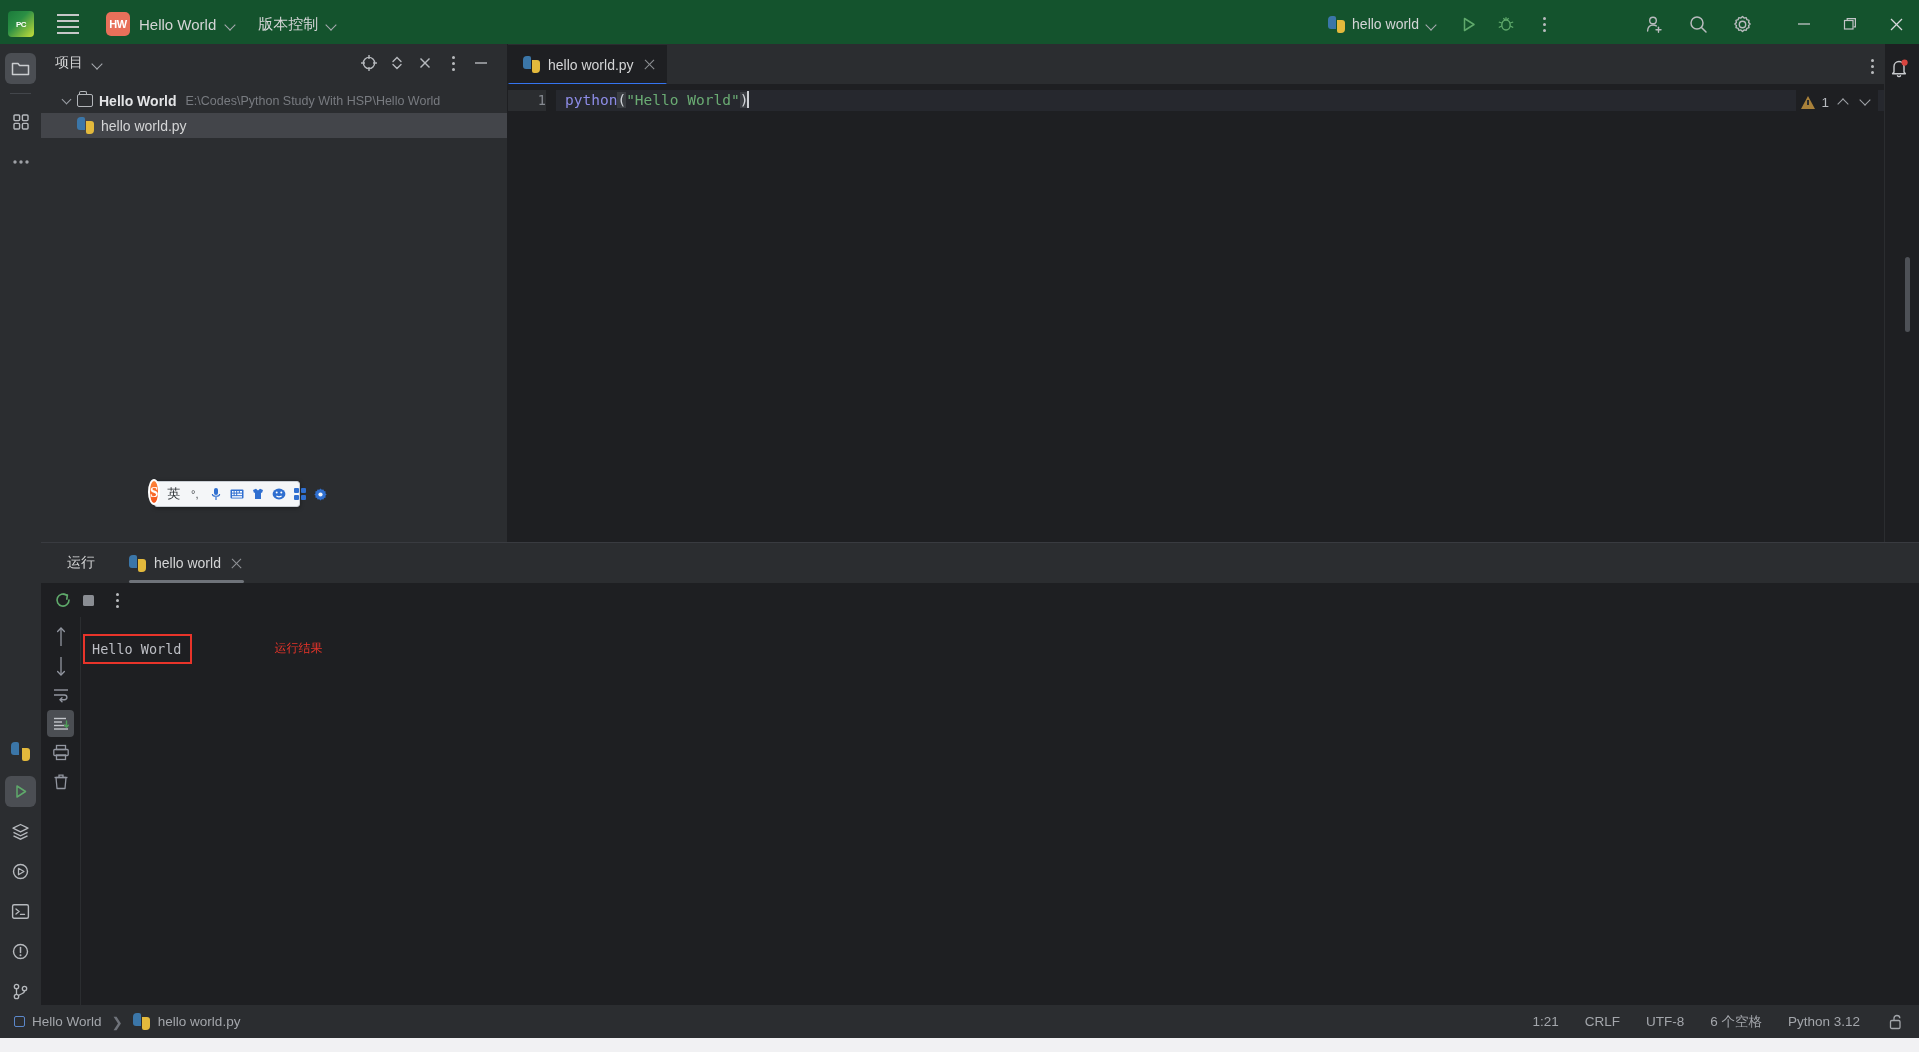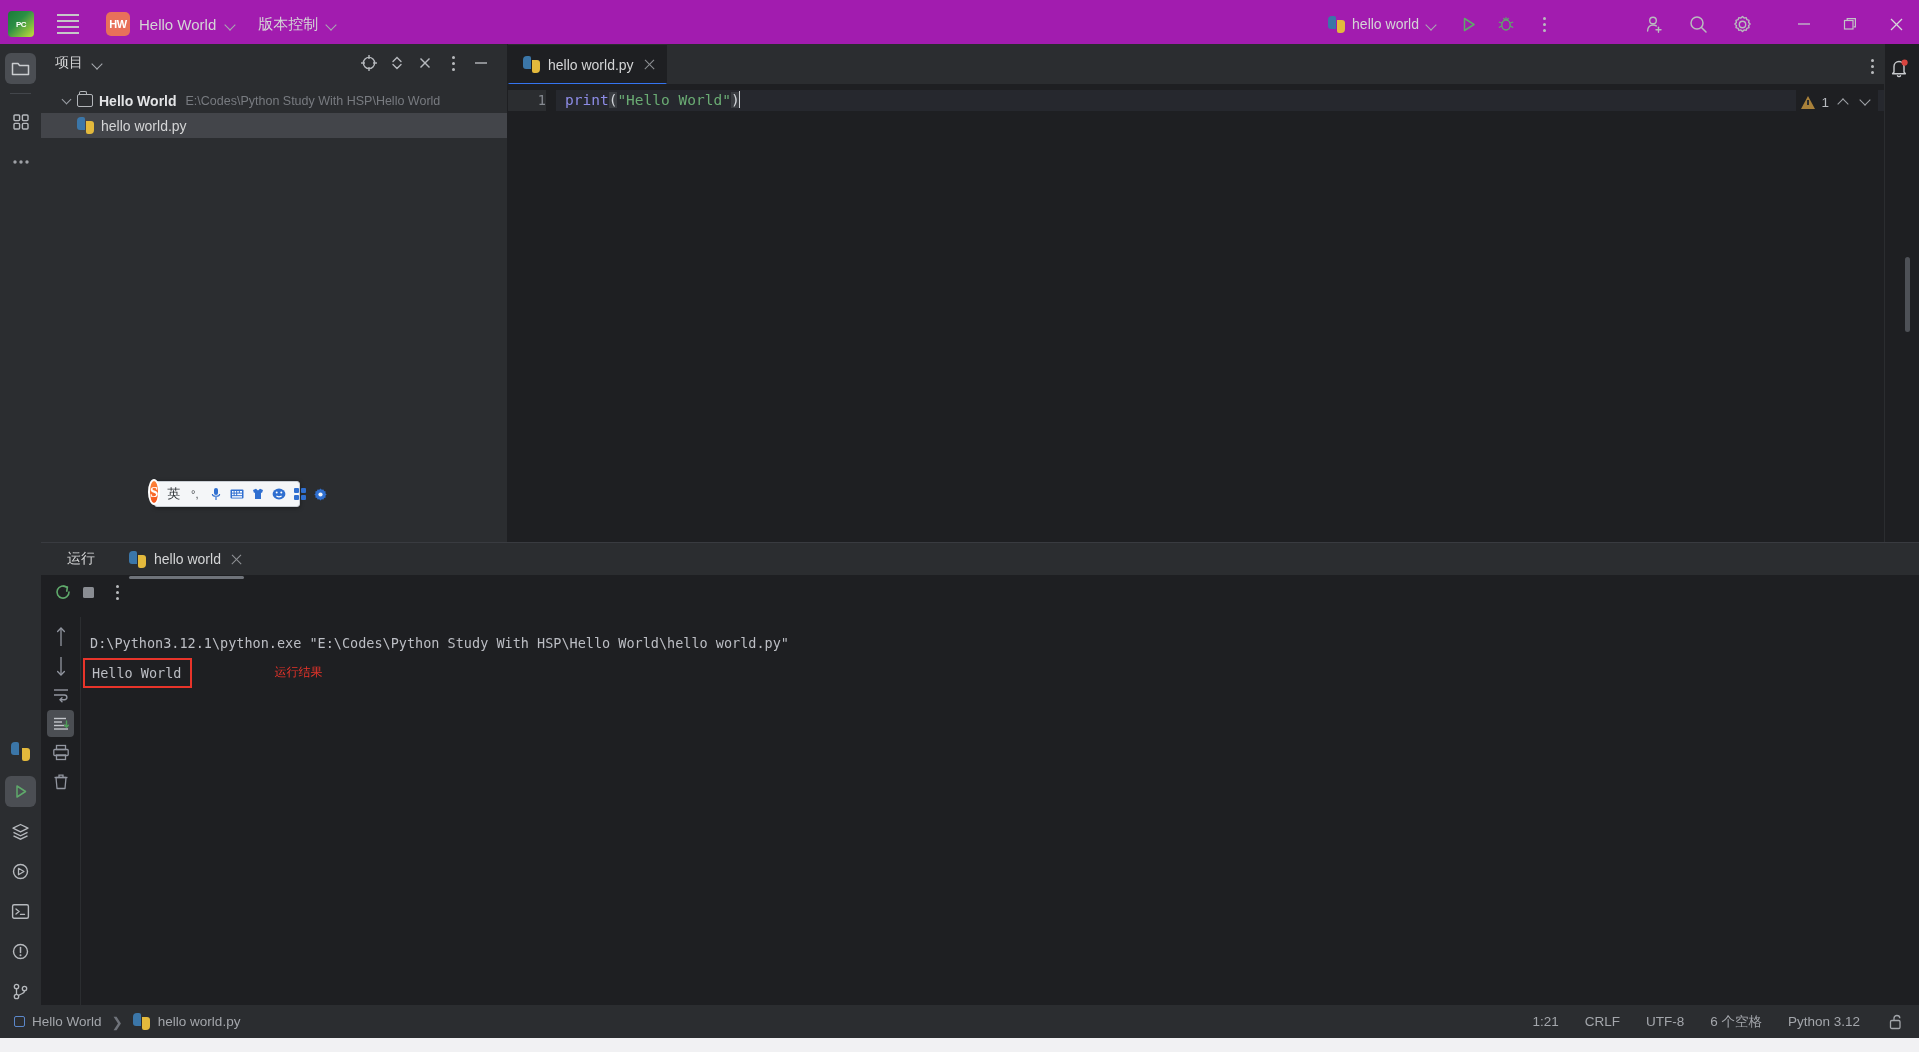--- a/index.html
+++ b/index.html
@@ -7,21 +7,21 @@
     width: 1919px; height: 1052px;
     background: #1e1f22;
     font-family: "Liberation Sans", sans-serif;
     overflow: hidden;
   }
   body { position: relative; }
 
   
   .titlebar {
     position: absolute; left: 0; top: 0; width: 1919px; height: 48px;
-    background: #a21caf;
+    background: #14532d;
     display: flex; align-items: center;
   }
   .tb-logo {
     width: 26px; height: 26px; margin-left: 8px; border-radius: 4px;
     background: linear-gradient(135deg,#1a7a3a 0%,#2b8f45 40%,#c7e03a 100%);
     display: flex; align-items: center; justify-content: center;
     position: relative;
   }
   .tb-logo::after {
     content: "PC"; font-size: 8px; color: #fff; font-weight: bold;
@@ -270,21 +270,21 @@
   .scroll-thumb {
     position: absolute; right: 9px; top: 213px; width: 5px; height: 75px;
     background: #4e5157; border-radius: 3px; cursor: pointer;
   }
 
   
   .runpanel {
     position: absolute; left: 41px; top: 542px; right: 0; height: 477px;
     background: #1e1f22; border-top: 1px solid #393b40;
   }
-  .rp-tabs { height: 32px; display: flex; align-items: center;
+  .rp-tabs { height: 40px; display: flex; align-items: center;
     background: #2b2d30; position: relative; }
   .rp-title { color: #d4d5d6; font-size: 14px; margin-left: 26px; }
   .rp-tab {
     margin-left: 34px; height: 40px; display: flex; align-items: center;
     gap: 8px; position: relative; cursor: pointer;
   }
   .rp-tab .t { color: #d4d5d6; font-size: 14px; }
   .rp-tab-underline {
     position: absolute; left: 0; right: 0; bottom: 0; height: 3px;
     background: #6f737a; border-radius: 2px;
@@ -652,21 +652,21 @@
           <i></i>
           <i></i>
         </span>
     </span>
   </div>
 
   <div class="codearea">
     <div class="gutter">
       <div class="gutter-line">1</div>
     </div>
-    <div class="codeline"><span class="k-kw">print</span><span class="k-paren">(</span><span class="k-str">"Hello World"</span><span class="k-paren">)</span><span class="caret"></span></div>
+    <div class="codeline"><span class="k-kw">python</span><span class="k-paren">(</span><span class="k-str">"Hello World"</span><span class="k-paren">)</span><span class="caret"></span></div>
 
     <div class="inspect">
       <span class="warn-tri"></span>
       <span class="warn-num">1</span>
       <span class="ch-up"></span>
       <span class="ch-dn"></span>
     </div>
   </div>
 </div>
 
@@ -748,21 +748,20 @@
     <span class="side-btn">
       <svg width="16" height="17" viewBox="0 0 16 17">
         <path d="M3 4.5 H13 L12 15.5 H4 Z" fill="none" stroke="#9296a0" stroke-width="1.3" stroke-linejoin="round"></path>
         <line x1="1.5" y1="4.5" x2="14.5" y2="4.5" stroke="#9296a0" stroke-width="1.3"></line>
         <path d="M6 4.5 V2.2 H10 V4.5" fill="none" stroke="#9296a0" stroke-width="1.3"></path>
       </svg>
     </span>
   </div>
 
   <div class="console">
-    <div class="cmdline">D:\Python3.12.1\python.exe "E:\Codes\Python Study With HSP\Hello World\hello world.py"</div>
     <div style="display:flex;align-items:center">
       <span class="outline-box">Hello World</span>
       <span class="annot">运行结果</span>
     </div>
   </div>
 </div>
 
 <div class="statusbar">
   <div class="crumb">
     <span class="crumb-sq"></span>

